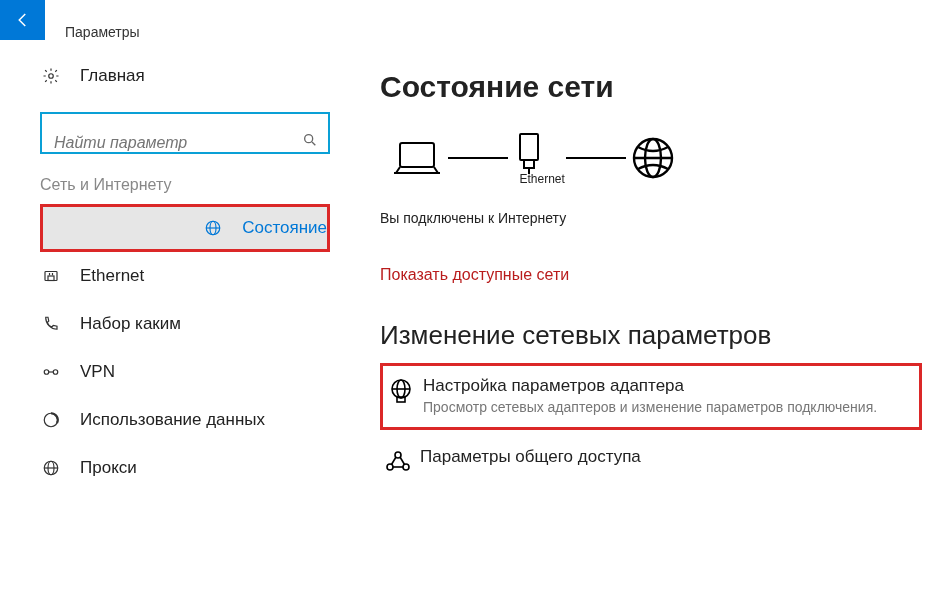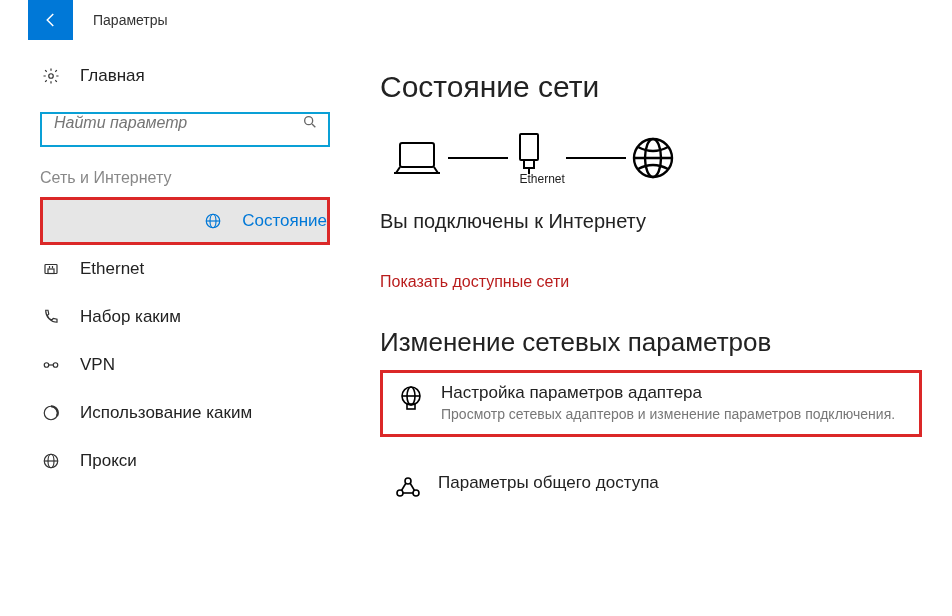--- a/index.html
+++ b/index.html
@@ -1,42 +1,42 @@
 <!DOCTYPE html>
 <html><head>
 <meta charset="utf-8">
 <style>
   * { margin: 0; padding: 0; box-sizing: border-box; }
   body { font-family: "Segoe UI", Tahoma, sans-serif; background: #fff; color: #222; width: 952px; height: 616px; overflow: hidden; }
-  .titlebar { height: 40px; display: flex; align-items: center; font-size: 14px; color: #333; padding-left: 28px; }
+  .titlebar { height: 40px; display: flex; align-items: flex-end; font-size: 14px; color: #333; }
   .back-btn { width: 45px; height: 40px; background: #0078d7; color: #fff; display: flex; align-items: center; justify-content: center; margin-right: 20px; }
   .back-btn svg { width: 18px; height: 18px; }
   .main { display: flex; height: calc(100% - 40px); }
   .sidebar { width: 370px; padding: 18px 40px 8px 40px; }
   .home-row { display: flex; align-items: center; height: 36px; font-size: 17px; margin-bottom: 18px; }
   .home-row .icon { width: 22px; margin-right: 18px; display:flex; align-items:center; justify-content:center;}
-  .search-box { border: 2px solid #0aa0d6; height: 35px; display: flex; align-items: flex-start; padding: 0 10px 0 12px; margin-bottom: 22px; }
+  .search-box { border: 2px solid #0aa0d6; height: 42px; display: flex; align-items: flex-end; padding: 0 10px 0 12px; margin-bottom: 22px; }
   .search-box input { flex: 1; border: none; outline: none; font-size: 16px; font-style: italic; color: #888; background: transparent; }
   .search-box .sicon { color: #666; }
   .group-label { color: #888; font-size: 16px; margin-bottom: 10px; }
   .nav-item { display: flex; align-items: center; height: 48px; font-size: 17px; padding-left: 0; }
   .nav-item .icon { width: 22px; margin-right: 18px; display:flex; align-items:center; justify-content:center; }
   .nav-item.selected { background: #e6e6e6; color: #0078d7; justify-content: flex-end; }
   .nav-item.selected .icon svg { stroke:#0078d7; fill:none;}
   .highlight-red { border: 3px solid #db2828; }
   .content { flex: 1; padding: 30px 30px 0 10px; }
-  h1 { font-weight: 400; font-size: 30px; margin-bottom: 26px; }
+  h1 { font-weight: 700; font-size: 30px; margin-bottom: 26px; }
   .diagram { display: flex; align-items: center; gap: 0; margin-left: 10px; margin-bottom: 8px; }
   .diagram .dline { width: 60px; height: 2px; background: #000; margin: 0 4px; }
   .diagram svg { display:block; }
   .eth-label { font-size: 12px; text-align: center; width: 100%; margin-top: -2px; margin-left: 5px;}
-  .connected { font-size: 20px; margin: 24px 0 40px 0; }
+  .connected { font-size: 14px; margin: 24px 0 40px 0; }
   .link { color: #b91c1c; font-size: 16px; display:inline-block; margin-bottom: 36px; }
   .subhead { font-weight: 400; font-size: 26px; margin-bottom: 12px; }
-  .option { display: flex; gap: 16px; padding: 10px 14px; margin-bottom: 26px; }
+  .option { display: flex; gap: 8px; padding: 10px 4px; margin-bottom: 7px; }
   .option .oicon { width: 28px; flex-shrink:0; display:flex; align-items:flex-start; justify-content:center; padding-top:2px;}
   .option .otitle { font-size: 17px; margin-bottom: 2px; }
   .option .odesc { font-size: 14px; color: #777; line-height: 1.35; }
   .option.highlight-red { border: 3px solid #db2828; }
 </style>
 </head>
 <body>
 
 <div class="titlebar">
   <div class="back-btn">
@@ -115,21 +115,21 @@
       <span>VPN</span>
     </div>
 
     <div class="nav-item">
       <span class="icon">
         <svg width="18" height="18" viewBox="0 0 24 24" fill="none" stroke="#333" stroke-width="1.6">
             <circle cx="12" cy="12" r="9"></circle>
             <path d="M12 3 A9 9 0 0 1 20 16" stroke-width="3"></path>
           </svg>
       </span>
-      <span>Использование каким</span>
+      <span>Использование данных</span>
     </div>
 
     <div class="nav-item">
       <span class="icon">
         <svg width="18" height="18" viewBox="0 0 24 24" fill="none" stroke="#333" stroke-width="1.6">
             <circle cx="12" cy="12" r="9"></circle>
             <ellipse cx="12" cy="12" rx="4" ry="9"></ellipse>
             <line x1="3" y1="12" x2="21" y2="12"></line>
           </svg>
       </span>

